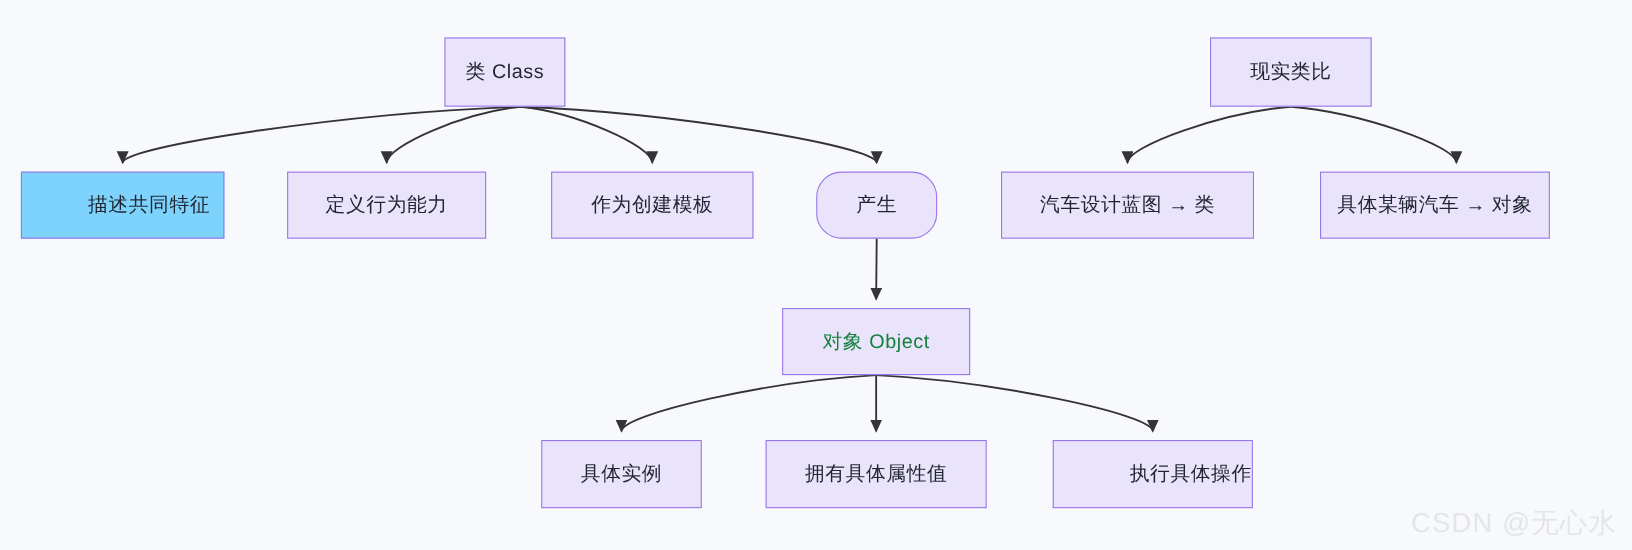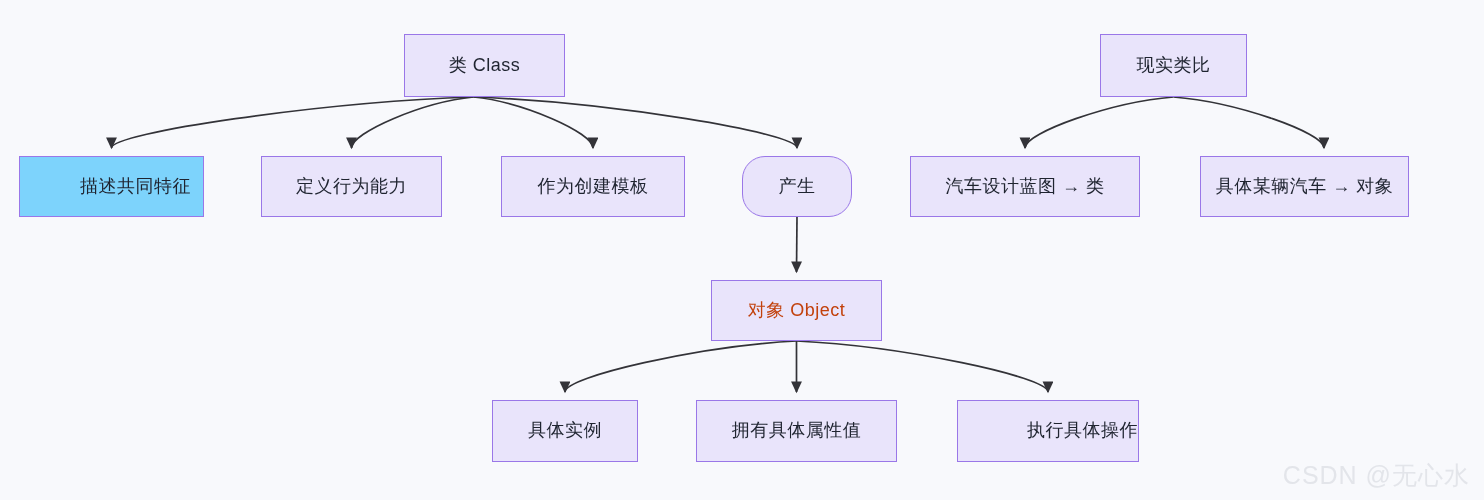--- a/index.html
+++ b/index.html
@@ -70,21 +70,21 @@
         <path d="M797,217 L796.5,272" marker-end="url(#arrowhead)"></path>
         <path d="M1173.5,97 C1111.13,102.1 1025,132.7 1025,148" marker-end="url(#arrowhead)"></path>
         <path d="M1173.5,97 C1236.71,102.1 1324,132.7 1324,148" marker-end="url(#arrowhead)"></path>
         <path d="M796.5,341 C699.27,346.1 565,376.7 565,392" marker-end="url(#arrowhead)"></path>
         <path d="M796.5,341 L796.5,392" marker-end="url(#arrowhead)"></path>
         <path d="M796.5,341 C902.13,346.1 1048,376.7 1048,392" marker-end="url(#arrowhead)"></path>
       </g>
   </svg>
 
   <div id="node-layer">
-      <div class="node" style="left: 404px; top: 34px; width: 161px; height: 63px; background: rgb(233, 228, 251); border-color: rgb(154, 119, 232); color: rgb(31, 36, 48); justify-content: center;">
+      <div class="node" style="left: 404px; top: 34px; width: 110px; height: 63px; background: rgb(233, 228, 251); border-color: rgb(154, 119, 232); color: rgb(31, 36, 48); justify-content: center;">
         <span class="node-label">类 Class</span>
       </div>
       <div class="node" style="left: 19px; top: 156px; width: 185px; height: 61px; background: #7dd3fc; border-color: rgb(154, 119, 232); color: rgb(31, 36, 48); padding-left: 48px;">
         <span class="node-label">描述共同特征</span>
       </div>
       <div class="node" style="left: 261px; top: 156px; width: 181px; height: 61px; background: rgb(233, 228, 251); border-color: rgb(154, 119, 232); color: rgb(31, 36, 48);">
         <span class="node-label">定义行为能力</span>
       </div>
       <div class="node" style="left: 501px; top: 156px; width: 184px; height: 61px; background: rgb(233, 228, 251); border-color: rgb(154, 119, 232); color: rgb(31, 36, 48);">
         <span class="node-label">作为创建模板</span>
@@ -94,21 +94,21 @@
       </div>
       <div class="node" style="left: 1100px; top: 34px; width: 147px; height: 63px; background: rgb(233, 228, 251); border-color: rgb(154, 119, 232); color: rgb(31, 36, 48); text-align: center;">
         <span class="node-label">现实类比</span>
       </div>
       <div class="node" style="left: 910px; top: 156px; width: 230px; height: 61px; background: rgb(233, 228, 251); border-color: rgb(154, 119, 232); color: rgb(31, 36, 48);">
         <span class="node-label">汽车设计蓝图 → 类</span>
       </div>
       <div class="node" style="left: 1200px; top: 156px; width: 209px; height: 61px; background: rgb(233, 228, 251); border-color: rgb(154, 119, 232); color: rgb(31, 36, 48);">
         <span class="node-label">具体某辆汽车 → 对象</span>
       </div>
-      <div class="node" style="left: 711px; top: 280px; width: 171px; height: 61px; background: rgb(233, 228, 251); border-color: rgb(154, 119, 232); color: #c2410c;">
+      <div class="node" style="left: 711px; top: 280px; width: 171px; height: 61px; background: rgb(233, 228, 251); border-color: rgb(154, 119, 232); color: #15803d;">
         <span class="node-label">对象 Object</span>
       </div>
       <div class="node" style="left: 492px; top: 400px; width: 146px; height: 62px; background: rgb(233, 228, 251); border-color: rgb(154, 119, 232); color: rgb(31, 36, 48);">
         <span class="node-label">具体实例</span>
       </div>
       <div class="node" style="left: 696px; top: 400px; width: 201px; height: 62px; background: rgb(233, 228, 251); border-color: rgb(154, 119, 232); color: rgb(31, 36, 48);">
         <span class="node-label">拥有具体属性值</span>
       </div>
       <div class="node" style="left: 957px; top: 400px; width: 182px; height: 62px; background: rgb(233, 228, 251); border-color: rgb(154, 119, 232); color: rgb(31, 36, 48); justify-content: flex-end;">
         <span class="node-label">执行具体操作</span>

